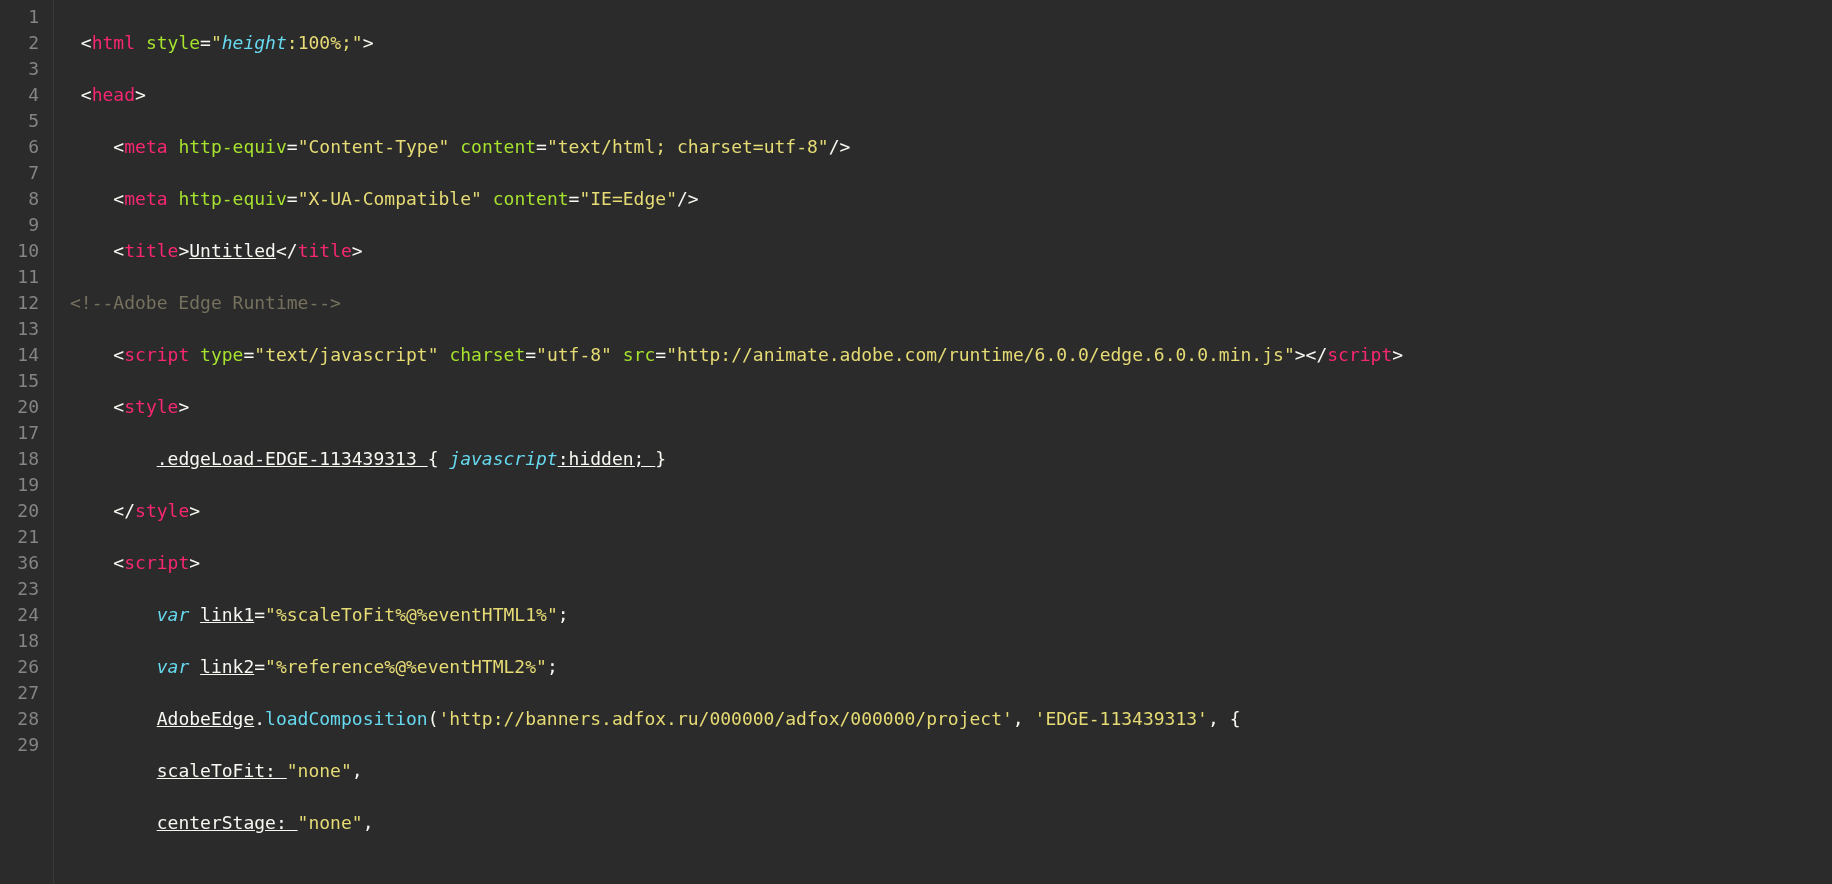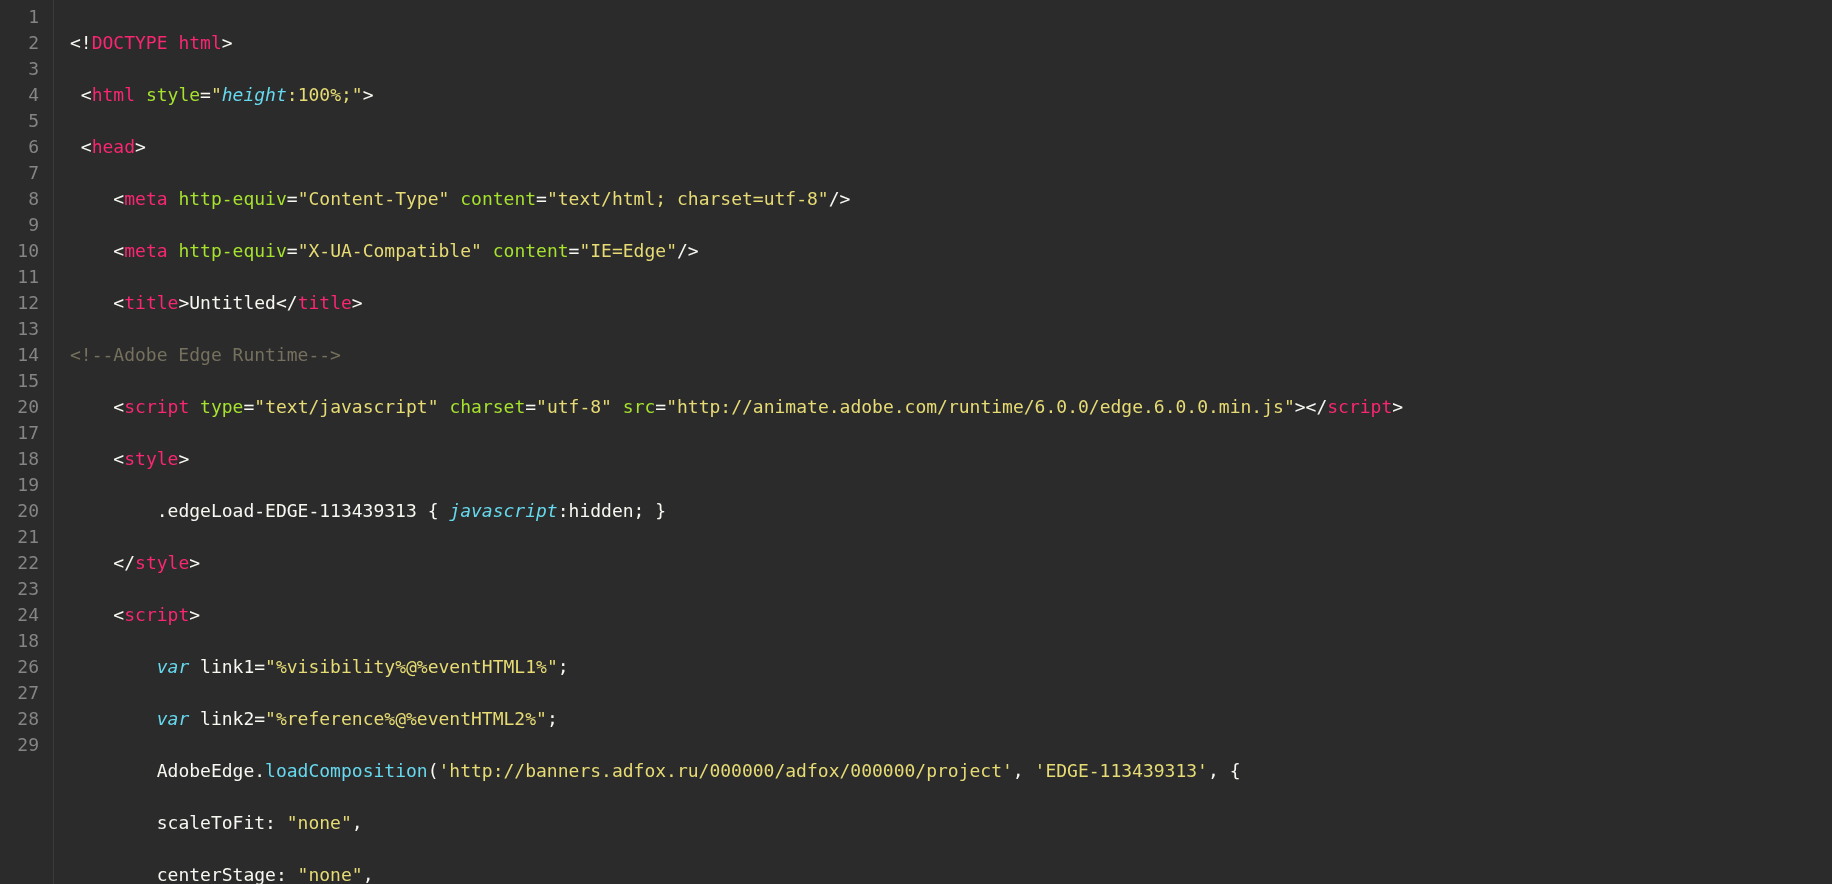--- a/index.html
+++ b/index.html
@@ -34,21 +34,21 @@
   }
   .line { height: 26px; }
   
   .punc { color: #f8f8f2; }        
   .tag  { color: #f92672; }        
   .attr { color: #a6e22e; }        
   .str  { color: #e6db74; }        
   .ital { color: #66d9ef; font-style: italic; } 
   .cyan { color: #66d9ef; }
   .cmt  { color: #75715e; }
-  .white{ color: #f8f8f2; }
+  .white{ color: #f8f8f2; text-decoration: underline; }
 </style>
 </head>
 <body>
 
 <div class="editor">
   <div class="gutter">
     <div class="ln">1</div>
     <div class="ln">2</div>
     <div class="ln">3</div>
     <div class="ln">4</div>
@@ -62,44 +62,43 @@
     <div class="ln">12</div>
     <div class="ln">13</div>
     <div class="ln">14</div>
     <div class="ln">15</div>
     <div class="ln">20</div>
     <div class="ln">17</div>
     <div class="ln">18</div>
     <div class="ln">19</div>
     <div class="ln">20</div>
     <div class="ln">21</div>
-    <div class="ln">22</div>
+    <div class="ln">36</div>
     <div class="ln">23</div>
     <div class="ln">24</div>
     <div class="ln">18</div>
     <div class="ln">26</div>
     <div class="ln">27</div>
     <div class="ln">28</div>
     <div class="ln">29</div>
   </div>
 
   <div class="code">
-<div class="line"><span class="punc">&lt;</span><span class="punc">!</span><span class="tag">DOCTYPE html</span><span class="punc">&gt;</span></div>
 <div class="line"> <span class="punc">&lt;</span><span class="tag">html</span><span class="punc"> </span><span class="attr">style</span><span class="punc">=</span><span class="str">"</span><span class="ital">height</span><span class="str">:100%;</span><span class="str">"</span><span class="punc">&gt;</span></div>
 <div class="line"> <span class="punc">&lt;</span><span class="tag">head</span><span class="punc">&gt;</span></div>
 <div class="line">    <span class="punc">&lt;</span><span class="tag">meta</span><span class="punc"> </span><span class="attr">http-equiv</span><span class="punc">=</span><span class="str">"</span><span class="str">Content-Type</span><span class="str">"</span><span class="punc"> </span><span class="attr">content</span><span class="punc">=</span><span class="str">"</span><span class="str">text/html; charset=utf-8</span><span class="str">"</span><span class="punc">/&gt;</span></div>
 <div class="line">    <span class="punc">&lt;</span><span class="tag">meta</span><span class="punc"> </span><span class="attr">http-equiv</span><span class="punc">=</span><span class="str">"</span><span class="str">X-UA-Compatible</span><span class="str">"</span><span class="punc"> </span><span class="attr">content</span><span class="punc">=</span><span class="str">"</span><span class="str">IE=Edge</span><span class="str">"</span><span class="punc">/&gt;</span></div>
 <div class="line">    <span class="punc">&lt;</span><span class="tag">title</span><span class="punc">&gt;</span><span class="white">Untitled</span><span class="punc">&lt;/</span><span class="tag">title</span><span class="punc">&gt;</span></div>
 <div class="line"><span class="cmt">&lt;!--Adobe Edge Runtime--&gt;</span></div>
 <div class="line">    <span class="punc">&lt;</span><span class="tag">script</span><span class="punc"> </span><span class="attr">type</span><span class="punc">=</span><span class="str">"</span><span class="str">text/javascript</span><span class="str">"</span><span class="punc"> </span><span class="attr">charset</span><span class="punc">=</span><span class="str">"</span><span class="str">utf-8</span><span class="str">"</span><span class="punc"> </span><span class="attr">src</span><span class="punc">=</span><span class="str">"</span><span class="str">http://animate.adobe.com/runtime/6.0.0/edge.6.0.0.min.js</span><span class="str">"</span><span class="punc">&gt;</span><span class="punc">&lt;/</span><span class="tag">script</span><span class="punc">&gt;</span></div>
 <div class="line">    <span class="punc">&lt;</span><span class="tag">style</span><span class="punc">&gt;</span></div>
 <div class="line">        <span class="white">.edgeLoad-EDGE-113439313 </span><span class="punc">{</span><span class="punc"> </span><span class="ital">javascript</span><span class="white">:hidden; </span><span class="punc">}</span></div>
 <div class="line">    <span class="punc">&lt;/</span><span class="tag">style</span><span class="punc">&gt;</span></div>
 <div class="line">    <span class="punc">&lt;</span><span class="tag">script</span><span class="punc">&gt;</span></div>
-<div class="line">        <span class="ital">var</span><span class="punc"> </span><span class="white">link1</span><span class="punc">=</span><span class="str">"</span><span class="str">%visibility%@%eventHTML1%</span><span class="str">"</span><span class="punc">;</span></div>
+<div class="line">        <span class="ital">var</span><span class="punc"> </span><span class="white">link1</span><span class="punc">=</span><span class="str">"</span><span class="str">%scaleToFit%@%eventHTML1%</span><span class="str">"</span><span class="punc">;</span></div>
 <div class="line">        <span class="ital">var</span><span class="punc"> </span><span class="white">link2</span><span class="punc">=</span><span class="str">"</span><span class="str">%reference%@%eventHTML2%</span><span class="str">"</span><span class="punc">;</span></div>
 <div class="line">        <span class="white">AdobeEdge</span><span class="punc">.</span><span class="cyan">loadComposition</span><span class="punc">(</span><span class="str">'http://banners.adfox.ru/000000/adfox/000000/project'</span><span class="punc">,</span><span class="punc"> </span><span class="str">'EDGE-113439313'</span><span class="punc">,</span><span class="punc"> </span><span class="punc">{</span></div>
 <div class="line">        <span class="white">scaleToFit: </span><span class="str">"none"</span><span class="punc">,</span></div>
 <div class="line">        <span class="white">centerStage: </span><span class="str">"none"</span><span class="punc">,</span></div>
 
 
 
 
 
 

